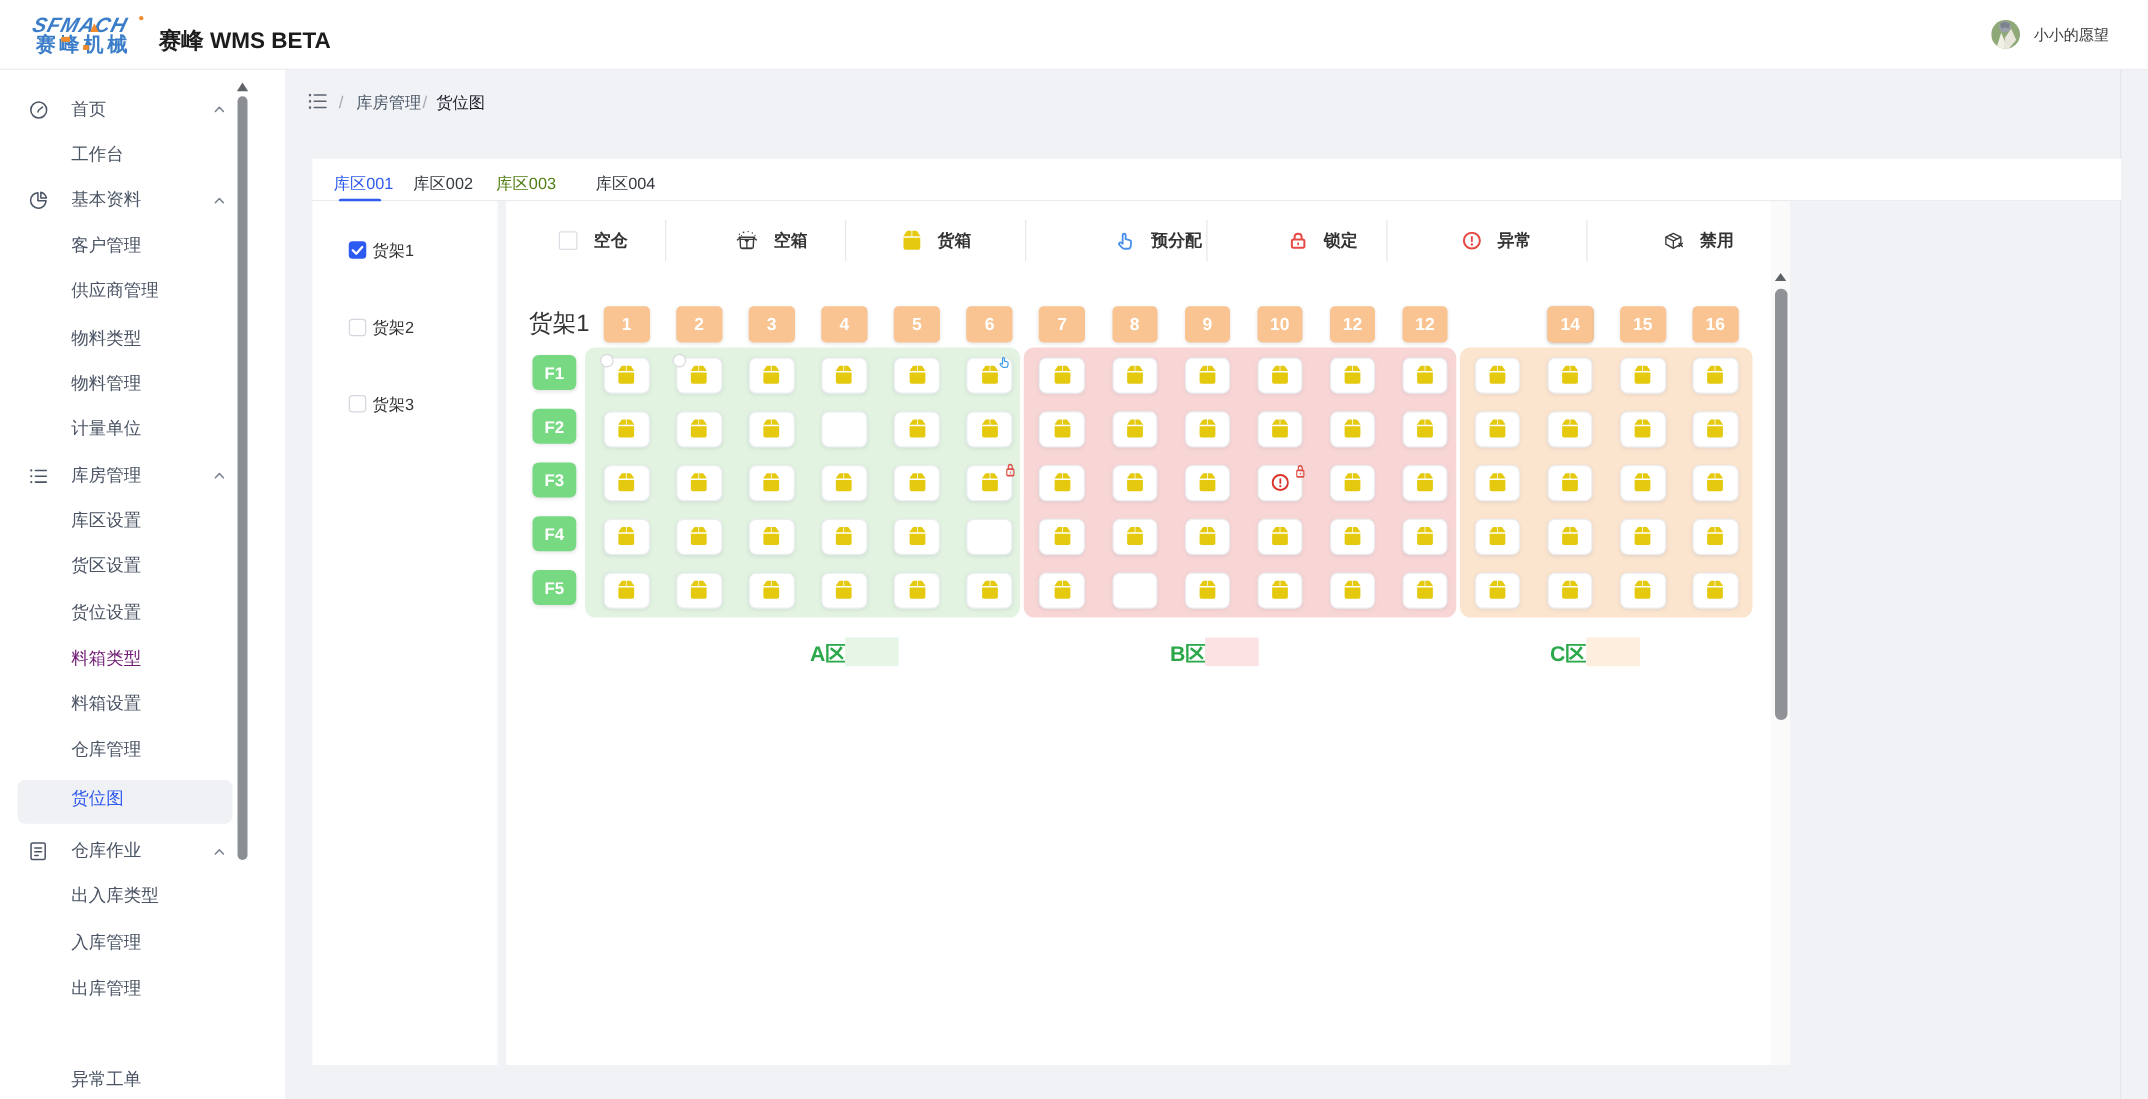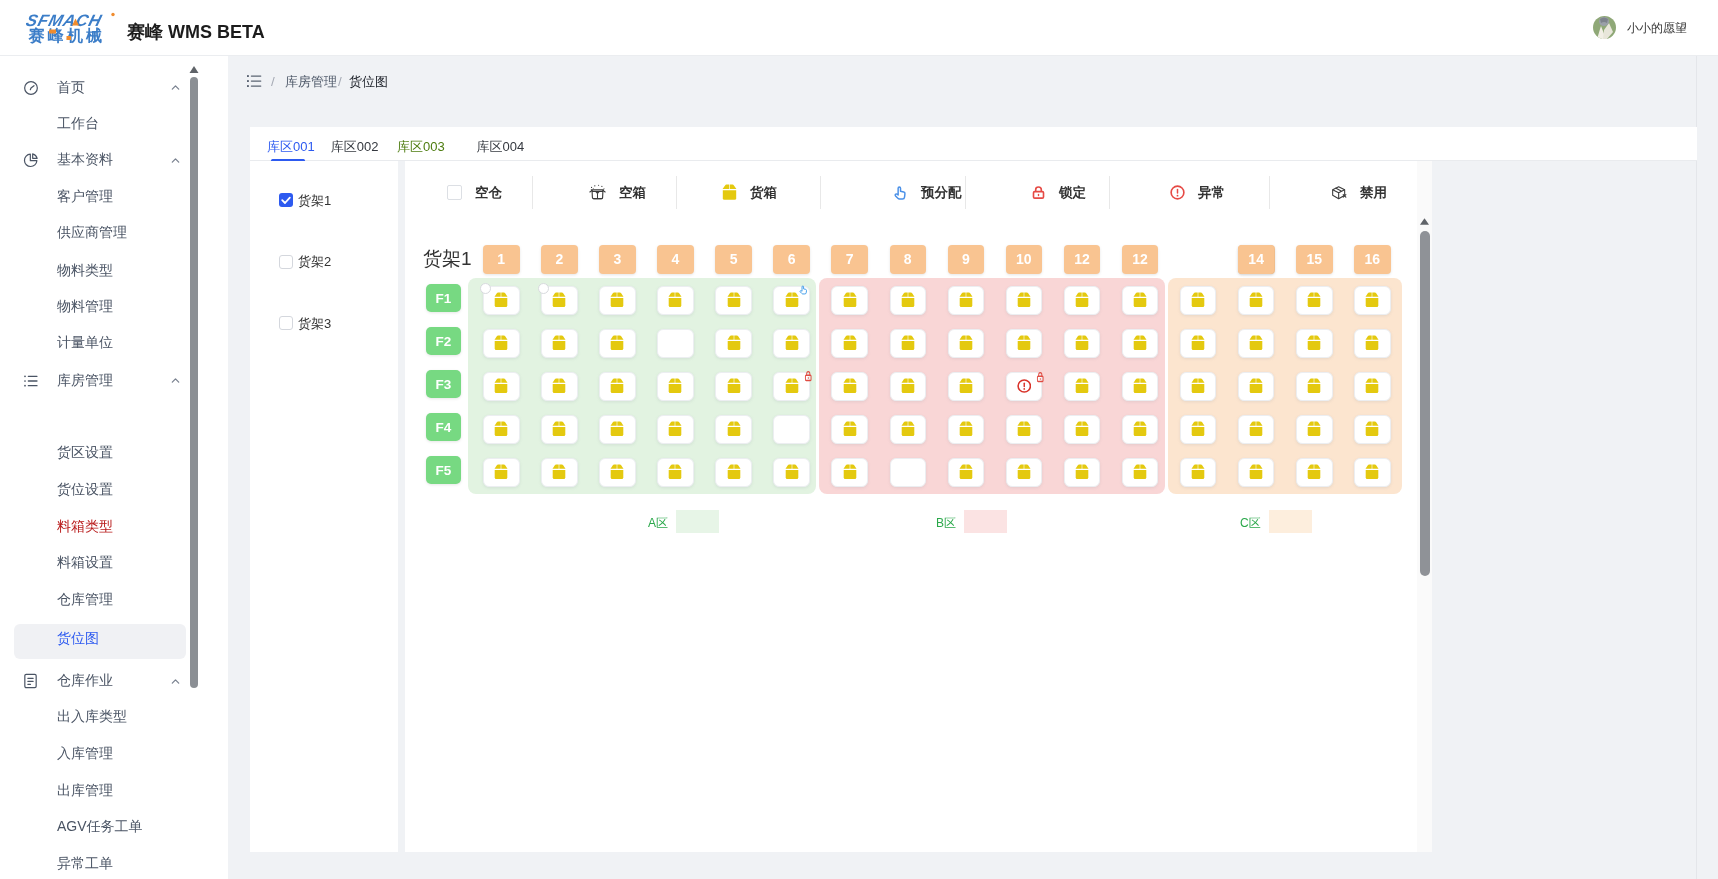--- a/index.html
+++ b/index.html
@@ -15,21 +15,21 @@
 .card{position:absolute;background:#fff}
 .tab{position:absolute;top:137.5px;font-size:13px;color:#34383f}
 .cth{position:absolute;width:36.5px;height:28.5px;border-radius:4px;background:#f9c491;box-shadow:0 1px 3px rgba(0,0,0,0.10);color:#fff;font-weight:bold;font-size:14px;display:flex;align-items:center;justify-content:center}
 .rth{position:absolute;width:35px;height:28px;border-radius:5px;background:#77d982;box-shadow:0 1px 3px rgba(0,0,0,0.10);color:#fff;font-weight:bold;font-size:13.5px;display:flex;align-items:center;justify-content:center}
 .cell{position:absolute;width:36.5px;height:29px;background:#fff;border:1px solid #eceef1;border-radius:6px;box-shadow:0 1px 3px rgba(140,150,160,0.18);display:flex;align-items:center;justify-content:center}
 .zone{position:absolute;top:277.8px;height:216px;border-radius:8px}
 .ld{position:absolute;top:176px;height:33px;width:1px;background:#e8e8e8}
 .litem{position:absolute;top:176px;height:33px;display:flex;align-items:center;gap:13px;font-size:13.5px;font-weight:600;color:#333}
 .cb{position:absolute;width:14px;height:14px;border-radius:3px}
 .cbl{position:absolute;font-size:13px;color:#333;height:14px;display:flex;align-items:center}
-.zl{position:absolute;top:515px;height:16px;display:flex;align-items:center;font-size:12px;font-weight:400;color:#2aa84a}
+.zl{position:absolute;top:515px;height:16px;display:flex;align-items:center;font-size:17px;font-weight:700;color:#2aa84a}
 .zs{position:absolute;top:510px;height:23px}
 </style></head>
 <body>
 <svg width="0" height="0" style="position:absolute">
 <defs>
 <symbol id="bx" viewBox="0 0 14 15.5">
   <path d="M4.05,0.5 L6.7,0.5 L6.7,4.7 L0.5,4.7 L3.0,1.1 Q3.35,0.5 4.05,0.5 Z M9.95,0.5 L7.3,0.5 L7.3,4.7 L13.5,4.7 L11.0,1.1 Q10.65,0.5 9.95,0.5 Z"></path>
   <path d="M0.7,5.9 L13.3,5.9 L13.3,13.4 Q13.3,14.9 11.8,14.9 L2.2,14.9 Q0.7,14.9 0.7,13.4 Z"></path>
 </symbol>
 <symbol id="lock" viewBox="0 0 24 24">
@@ -144,27 +144,30 @@
         <g stroke="#4a5464" stroke-width="1.9" stroke-linecap="round">
           <path d="M8,5 L21,5 M8,12 L21,12 M8,19 L21,19"></path>
           <path d="M3,5 L3.01,5 M3,12 L3.01,12 M3,19 L3.01,19" stroke-width="2.6"></path>
         </g>
       </svg>
 <span class="txt">库房管理</span>
 <svg class="ar" width="11" height="11" viewBox="0 0 12 12" style="color:#7a8290">
         <use href="#chev"></use>
       </svg>
 </div>
+<div class="mi" style="top:343.0px;color:#4a5464">
+<span class="txt">库区设置</span>
+</div>
 <div class="mi" style="top:415.7px;color:#4a5464">
 <span class="txt">货位设置</span>
 </div>
 <div class="mi" style="top:379.4px;color:#4a5464">
 <span class="txt">货区设置</span>
 </div>
-<div class="mi" style="top:453.0px;color:#b91c1c">
+<div class="mi" style="top:453.0px;color:#701a75">
 <span class="txt">料箱类型</span>
 </div>
 <div class="mi" style="top:489.4px;color:#4a5464">
 <span class="txt">料箱设置</span>
 </div>
 <div class="mi" style="top:525.7px;color:#4a5464">
 <span class="txt">仓库管理</span>
 </div>
 <div class="mi" style="top:564.5px;color:#2d5af0">
 <span class="txt">货位图</span>
@@ -180,23 +183,20 @@
 <span class="txt">仓库作业</span>
 <svg class="ar" width="11" height="11" viewBox="0 0 12 12" style="color:#7a8290">
         <use href="#chev"></use>
       </svg>
 </div>
 <div class="mi" style="top:680.0px;color:#4a5464">
 <span class="txt">入库管理</span>
 </div>
 <div class="mi" style="top:716.5px;color:#4a5464">
 <span class="txt">出库管理</span>
-</div>
-<div class="mi" style="top:753.0px;color:#4a5464">
-<span class="txt">AGV任务工单</span>
 </div>
 <div class="mi" style="top:790.0px;color:#4a5464">
 <span class="txt">异常工单</span>
 </div>
 <svg class="ab" style="left:188px;top:8px" width="12" height="12" viewBox="0 0 12 12">
       <polygon points="6,2 10.5,9 1.5,9" fill="#5f6368"></polygon>
     </svg>
 <div class="ab" style="left:189.5px;top:21px;width:8.5px;height:611px;background:#8b8f94;border-radius:4.5px"></div>
 </div>
 <div class="ab" style="left:1696px;top:56px;width:1px;height:823px;background:#e4e6ea"></div>

